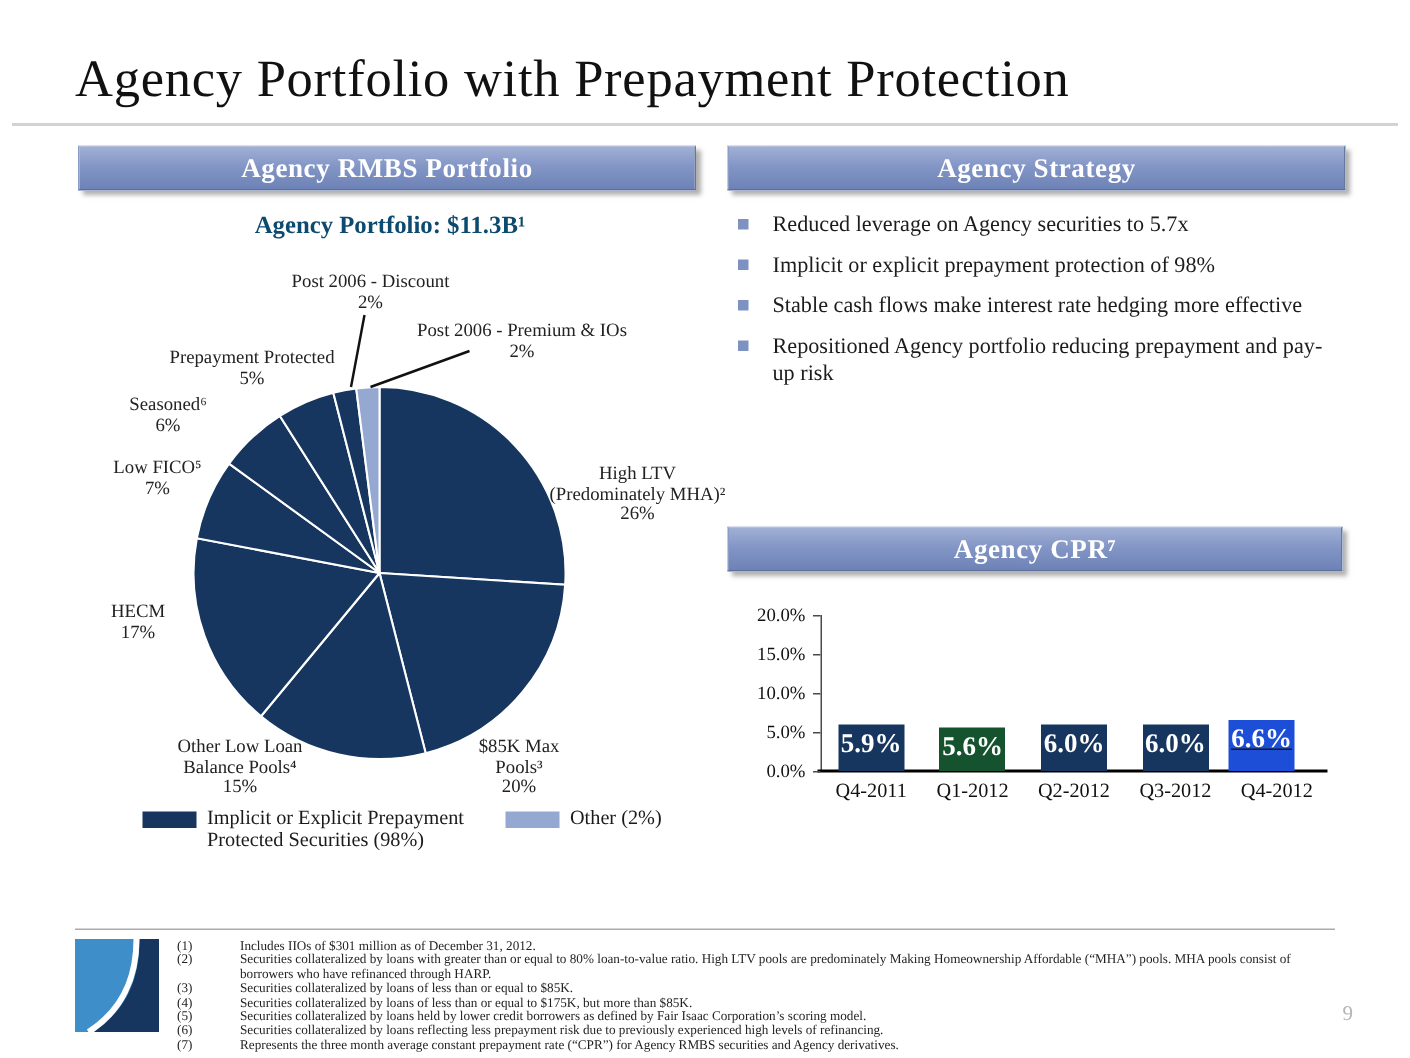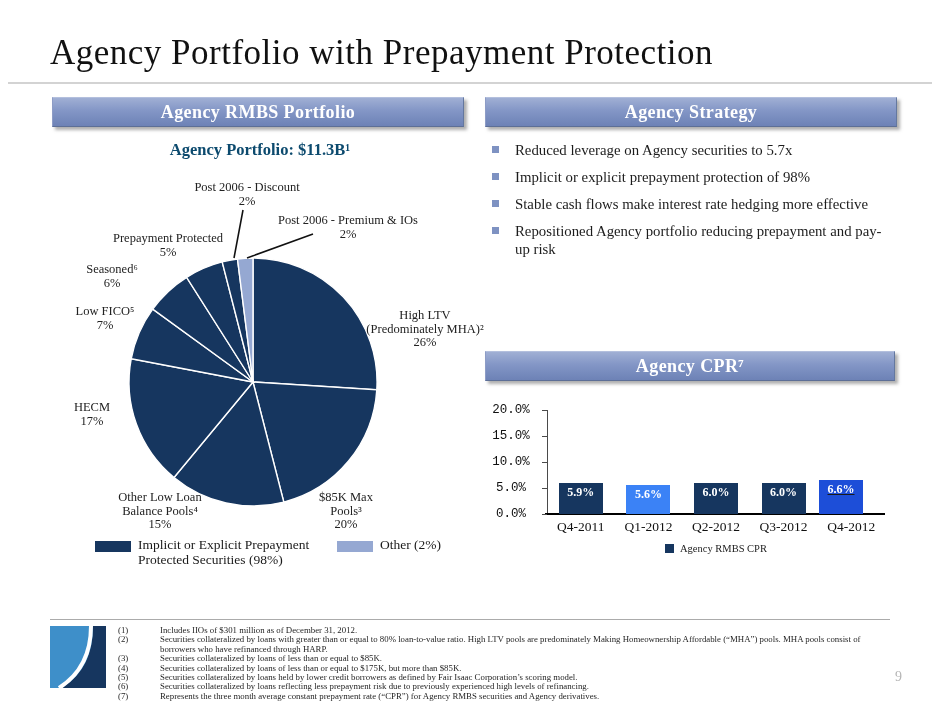--- a/index.html
+++ b/index.html
@@ -36,24 +36,24 @@
   .lg-other .legend-text{white-space:nowrap;}
   
   .bullets{position:absolute;left:489px;top:141px;width:400px;}
   .bullet{display:flex;margin-bottom:9px;}
   .bullet-sq{flex:none;width:7px;height:7px;margin:5px 0 0 3px;background:#7e92c2;}
   .bullet-text{margin-left:16px;font-size:14.8px;line-height:18px;color:#1c1c1c;max-width:380px;}
   
   .cpr-chart{position:absolute;left:485px;top:393px;width:420px;height:175px;font-size:12.5px;}
   .cpr-yaxis-line{position:absolute;left:62px;top:17px;width:1px;height:104px;background:#4a4a4a;}
   .cpr-xaxis-line{position:absolute;left:60px;top:120px;width:340px;height:2px;background:#000;}
-  .cpr-ytick-label{position:absolute;width:52px;text-align:center;color:#111;font-family:Liberation Mono, monospace;}
+  .cpr-ytick-label{position:absolute;width:52px;text-align:right;color:#111;}
   .cpr-ytick-mark{position:absolute;width:5px;height:1px;background:#4a4a4a;left:57px;}
   .cpr-bar{position:absolute;width:44px;}
-  .cpr-bar-label{display:block;text-align:center;margin-top:2px;color:#ffffff;font-weight:bold;font-size:12px;}
+  .cpr-bar-label{display:block;text-align:center;margin-top:2px;color:#ffffff;font-weight:bold;font-size:18px;}
   .cpr-cat{position:absolute;top:126px;width:66px;text-align:center;font-size:13.5px;color:#111;}
   .cpr-legend{position:absolute;left:62px;top:150px;width:338px;display:flex;justify-content:center;align-items:center;}
   .cpr-legend-swatch{width:9px;height:9px;flex:none;}
   .cpr-legend-label{margin-left:6px;font-size:10.5px;color:#222;}
   
   .footer-rule{position:absolute;left:50px;top:619px;width:840px;height:0;border-top:1px solid #ababab;}
   .logo{position:absolute;left:50px;top:626px;}
   .footnotes{position:absolute;left:118px;top:626px;width:775px;font-size:8.8px;line-height:9.4px;color:#1f1f1f;}
   .fn-row{display:flex;}
   .fn-num{flex:none;width:42px;}
@@ -177,41 +177,37 @@
         <div class="cpr-ytick-label" style="left: 0px; top: 62px;">10.0%</div>
         <div class="cpr-ytick-mark" style="top: 69px;"></div>
         <div class="cpr-ytick-label" style="left: 0px; top: 88px;">5.0%</div>
         <div class="cpr-ytick-mark" style="top: 95px;"></div>
         <div class="cpr-ytick-label" style="left: 0px; top: 114px;">0.0%</div>
         <div class="cpr-ytick-mark" style="top: 121px;"></div>
         <div class="cpr-bar" style="left: 73.8px; top: 90.32px; height: 30.68px; background: rgb(22, 54, 95);">
           <span class="cpr-bar-label">5.9%</span>
         </div>
         <div class="cpr-cat" style="left: 62.8px;">Q4-2011</div>
-        <div class="cpr-bar" style="left: 141.4px; top: 91.88px; height: 29.12px; background: #3b82f6;">
+        <div class="cpr-bar" style="left: 141.4px; top: 91.88px; height: 29.12px; background: #14532d;">
           <span class="cpr-bar-label">5.6%</span>
         </div>
         <div class="cpr-cat" style="left: 130.4px;">Q1-2012</div>
         <div class="cpr-bar" style="left: 209px; top: 89.8px; height: 31.2px; background: rgb(22, 54, 95);">
           <span class="cpr-bar-label">6.0%</span>
         </div>
         <div class="cpr-cat" style="left: 198px;">Q2-2012</div>
         <div class="cpr-bar" style="left: 276.6px; top: 89.8px; height: 31.2px; background: rgb(22, 54, 95);">
           <span class="cpr-bar-label">6.0%</span>
         </div>
         <div class="cpr-cat" style="left: 265.6px;">Q3-2012</div>
         <div class="cpr-bar" style="left: 334px; top: 86.68px; height: 34.32px; background: #1d4ed8; text-decoration: underline;">
           <span class="cpr-bar-label">6.6%</span>
         </div>
         <div class="cpr-cat" style="left: 333.2px;">Q4-2012</div>
       </div>
-    <div class="cpr-legend">
-      <div class="cpr-legend-swatch" id="cpr-legend-swatch" style="background: rgb(22, 54, 95);"></div>
-      <div class="cpr-legend-label">Agency RMBS CPR</div>
-    </div>
   </div>
 
   <div class="footer-rule"></div>
 
   <svg class="logo" width="56" height="62" viewBox="0 0 56 62">
     <rect x="0" y="0" width="56" height="62" fill="#3e8fc9"></rect>
     <path d="M43 0 H56 V62 H12 C35 47 43 26 43 0 Z" fill="#16365f"></path>
     <path d="M41 0 C41 26 31 48 9 62" stroke="#ffffff" stroke-width="4" fill="none"></path>
   </svg>
 

